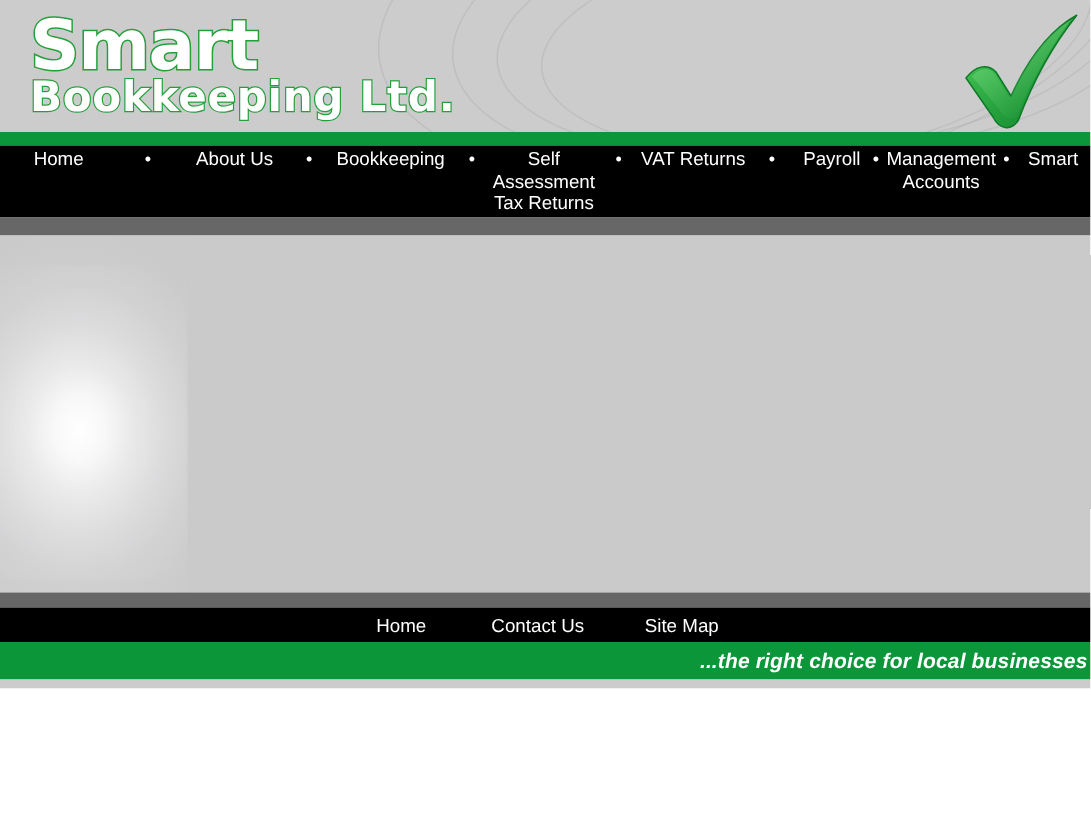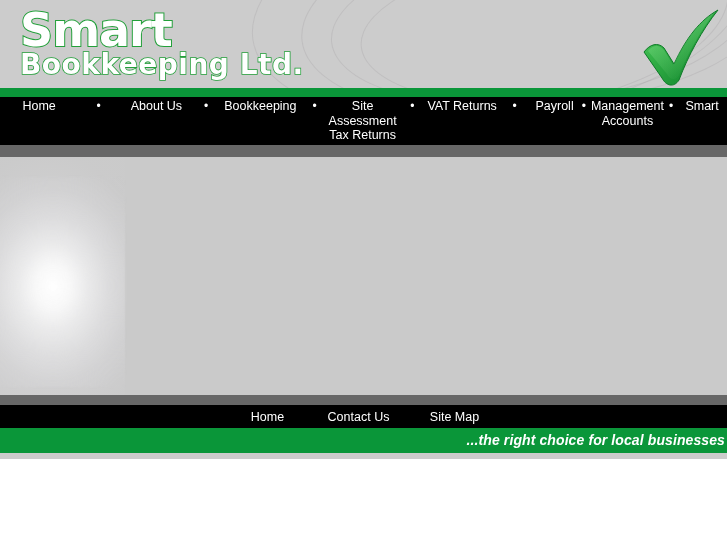--- a/index.html
+++ b/index.html
@@ -263,21 +263,21 @@
   <div class="green-stripe-top"></div>
 
   <nav class="nav">
     <div class="nav-inner">
       <div class="nav-item n-home">Home</div>
       <div class="nav-sep n-sep1">•</div>
       <div class="nav-item n-about">About Us</div>
       <div class="nav-sep n-sep2">•</div>
       <div class="nav-item n-book">Bookkeeping</div>
       <div class="nav-sep n-sep3">•</div>
-      <div class="nav-item n-self">Site
+      <div class="nav-item n-self">Self
 Assessment
 Tax Returns</div>
       <div class="nav-sep n-sep4">•</div>
       <div class="nav-item n-vat">VAT Returns</div>
       <div class="nav-sep n-sep5">•</div>
       <div class="nav-item n-pay">Payroll</div>
       <div class="nav-sep n-sep6">•</div>
       <div class="nav-item n-mgmt">Management
 Accounts</div>
       <div class="nav-sep n-sep7">•</div>

